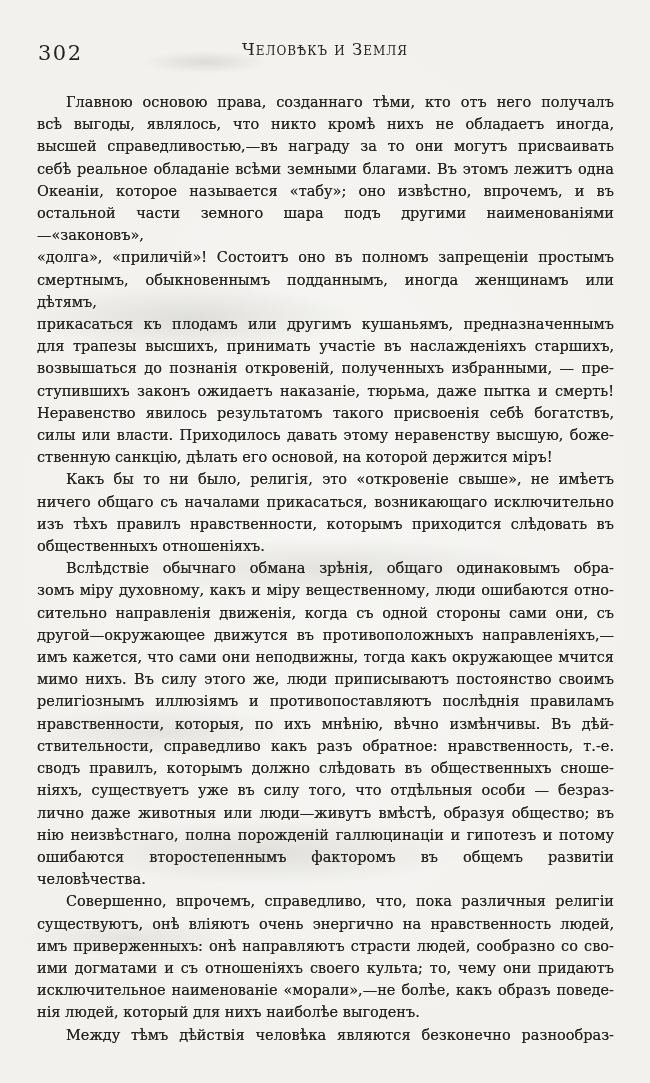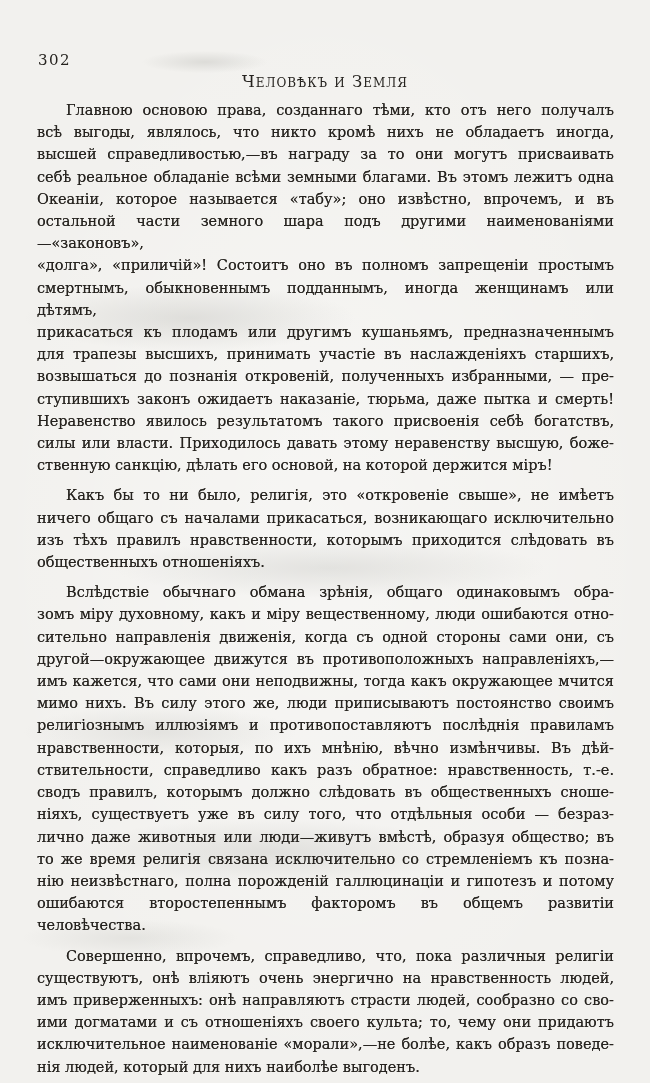--- a/index.html
+++ b/index.html
@@ -29,48 +29,47 @@
   .running-head {
     position: absolute;
     top: 40px;
     left: 37px;
     right: 37px;
     height: 22px;
   }
   .page-num {
     position: absolute;
     left: 1px;
-    top: 11px;
-    font-size: 15px;
+    top: 1px;
+    font-size: 21px;
     letter-spacing: 1.5px;
   }
   .running-title {
     display: block;
     text-align: center;
     font-size: 16.5px;
     font-variant: small-caps;
     letter-spacing: 1px;
-    margin-top: 32px;
   }
   .body-text {
     position: absolute;
     top: 91px;
     left: 37px;
     width: 577px;
   }
   .paragraph { margin: 0; }
   .line {
     font-size: 14.5px;
     line-height: 22.2px;
     text-align: justify;
     text-align-last: justify;
     text-shadow: 0 0 0.45px rgba(38,35,31,0.75);
     white-space: normal;
   }
-  .line.para-start { text-indent: 29px; margin-top: 8px; }
+  .line.para-start { text-indent: 29px; }
   .line.para-end   { text-align-last: left; }
 </style>
 </head>
 <body>
 
 <div class="page">
 
   <header class="running-head">
     <span class="page-num">302</span>
     <span class="running-title">Человѣкъ и Земля</span>
@@ -106,21 +105,20 @@
         <div class="line">сительно направленія движенія, когда съ одной стороны сами они, съ</div>
         <div class="line">другой—окружающее движутся въ противоположныхъ направленіяхъ,—</div>
         <div class="line">имъ кажется, что сами они неподвижны, тогда какъ окружающее мчится</div>
         <div class="line">мимо нихъ. Въ силу этого же, люди приписываютъ постоянство своимъ</div>
         <div class="line">религіознымъ иллюзіямъ и противопоставляютъ послѣднія правиламъ</div>
         <div class="line">нравственности, которыя, по ихъ мнѣнію, вѣчно измѣнчивы. Въ дѣй-</div>
         <div class="line">ствительности, справедливо какъ разъ обратное: нравственность, т.-е.</div>
         <div class="line">сводъ правилъ, которымъ должно слѣдовать въ общественныхъ сноше-</div>
         <div class="line">ніяхъ, существуетъ уже въ силу того, что отдѣльныя особи — безраз-</div>
         <div class="line">лично даже животныя или люди—живутъ вмѣстѣ, образуя общество; въ</div>
-        <div class="line">то же время религія связана исключительно со стремленіемъ къ позна-</div>
         <div class="line">нію неизвѣстнаго, полна порожденій галлюцинаціи и гипотезъ и потому</div>
         <div class="line para-end">ошибаются второстепеннымъ факторомъ въ общемъ развитіи человѣчества.</div>
       </div>
       <div class="paragraph">
         <div class="line para-start">Совершенно, впрочемъ, справедливо, что, пока различныя религіи</div>
         <div class="line">существуютъ, онѣ вліяютъ очень энергично на нравственность людей,</div>
         <div class="line">имъ приверженныхъ: онѣ направляютъ страсти людей, сообразно со сво-</div>
         <div class="line">ими догматами и съ отношеніяхъ своего культа; то, чему они придаютъ</div>
         <div class="line">исключительное наименованіе «морали»,—не болѣе, какъ образъ поведе-</div>
         <div class="line para-end">нія людей, который для нихъ наиболѣе выгоденъ.</div>

